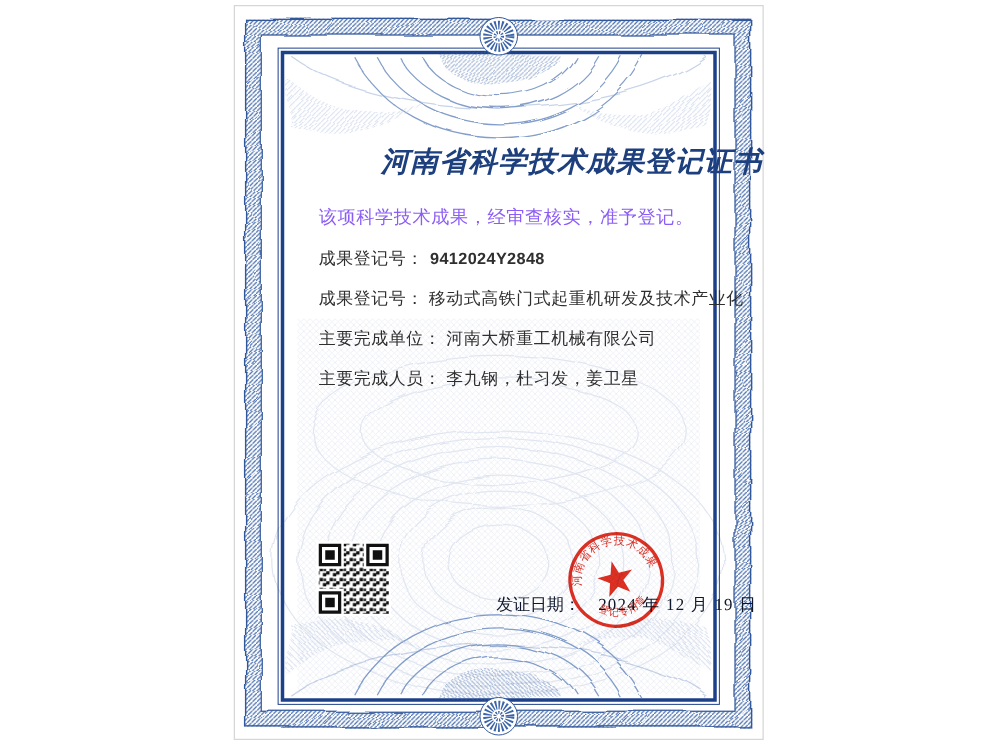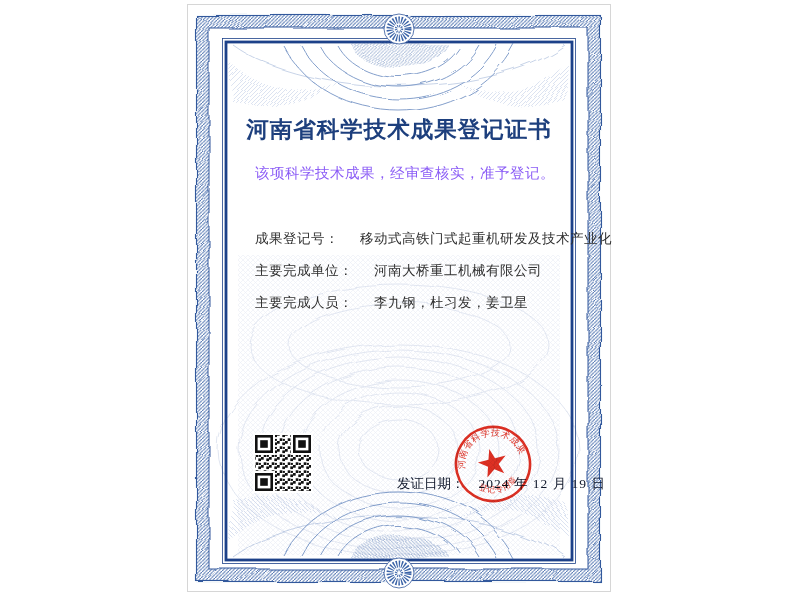--- a/index.html
+++ b/index.html
@@ -6,31 +6,31 @@
   body{
     width:800px;height:600px;background:#ffffff;position:relative;overflow:hidden;
     font-family:"Liberation Serif","DejaVu Serif",serif;
   }
   .page{
     position:absolute;left:187px;top:4px;width:424px;height:588px;
     background:#ffffff;border:1px solid #d6d6d6;box-sizing:border-box;
   }
   .deco{position:absolute;left:0;top:0;width:424px;height:588px;pointer-events:none;}
   .title{
-    position:absolute;left:0;top:109px;width:100%;text-align:center;
-    font-size:22.5px;font-weight:bold;letter-spacing:1px;color:#1d3f7d;
+    position:absolute;left:0;top:109px;width:100%;text-align:right;
+    font-size:22.5px;font-weight:bold;letter-spacing:1px;color:#1d3f7d;font-style:italic;
   }
   .intro{
     position:absolute;left:67px;top:159px;font-size:14.5px;color:#8b5cf6;letter-spacing:.5px;
   }
   .row{
     position:absolute;left:67px;font-size:13.5px;color:#2f2f2f;white-space:nowrap;
   }
   .row .lab{letter-spacing:.5px;}
-  .row .val{margin-left:21px;letter-spacing:.5px;}
+  .row .val{margin-left:4px;letter-spacing:.5px;}
   .row .val.regno{
     font-family:"Liberation Sans","DejaVu Sans",sans-serif;
     font-weight:bold;font-size:13px;letter-spacing:.3px;margin-left:5px;
   }
   .qr{position:absolute;left:65px;top:428px;width:60px;height:60px;}
   .dateline{
     position:absolute;left:209px;top:470px;font-size:13.5px;color:#0f172a;white-space:nowrap;
   }
   .dateline .dval{margin-left:14px;letter-spacing:1px;}
   .seal{
@@ -106,20 +106,23 @@
         <path d="M380,58 Q330,100 270,78 Q320,112 378,96 Z" fill="url(#hatchL)" opacity=".55"></path>
       </g>
     </g>
     <use href="#topOrn" xlink:href="#topOrn" transform="translate(0,592) scale(1,-1)" xmlns:xlink="http://www.w3.org/1999/xlink"></use>
   </svg>
 
   <div class="title">河南省科学技术成果登记证书</div>
 
   <div class="intro">该项科学技术成果，经审查核实，准予登记。</div>
 
+  <div class="row" style="top:193px">
+    <span class="lab">成果登记号：</span><span class="val regno">9412024Y2848</span>
+  </div>
   <div class="row" style="top:225px">
     <span class="lab">成果登记号：</span><span class="val">移动式高铁门式起重机研发及技术产业化</span>
   </div>
   <div class="row" style="top:257px">
     <span class="lab">主要完成单位：</span><span class="val">河南大桥重工机械有限公司</span>
   </div>
   <div class="row" style="top:289px">
     <span class="lab">主要完成人员：</span><span class="val">李九钢，杜习发，姜卫星</span>
   </div>
 

